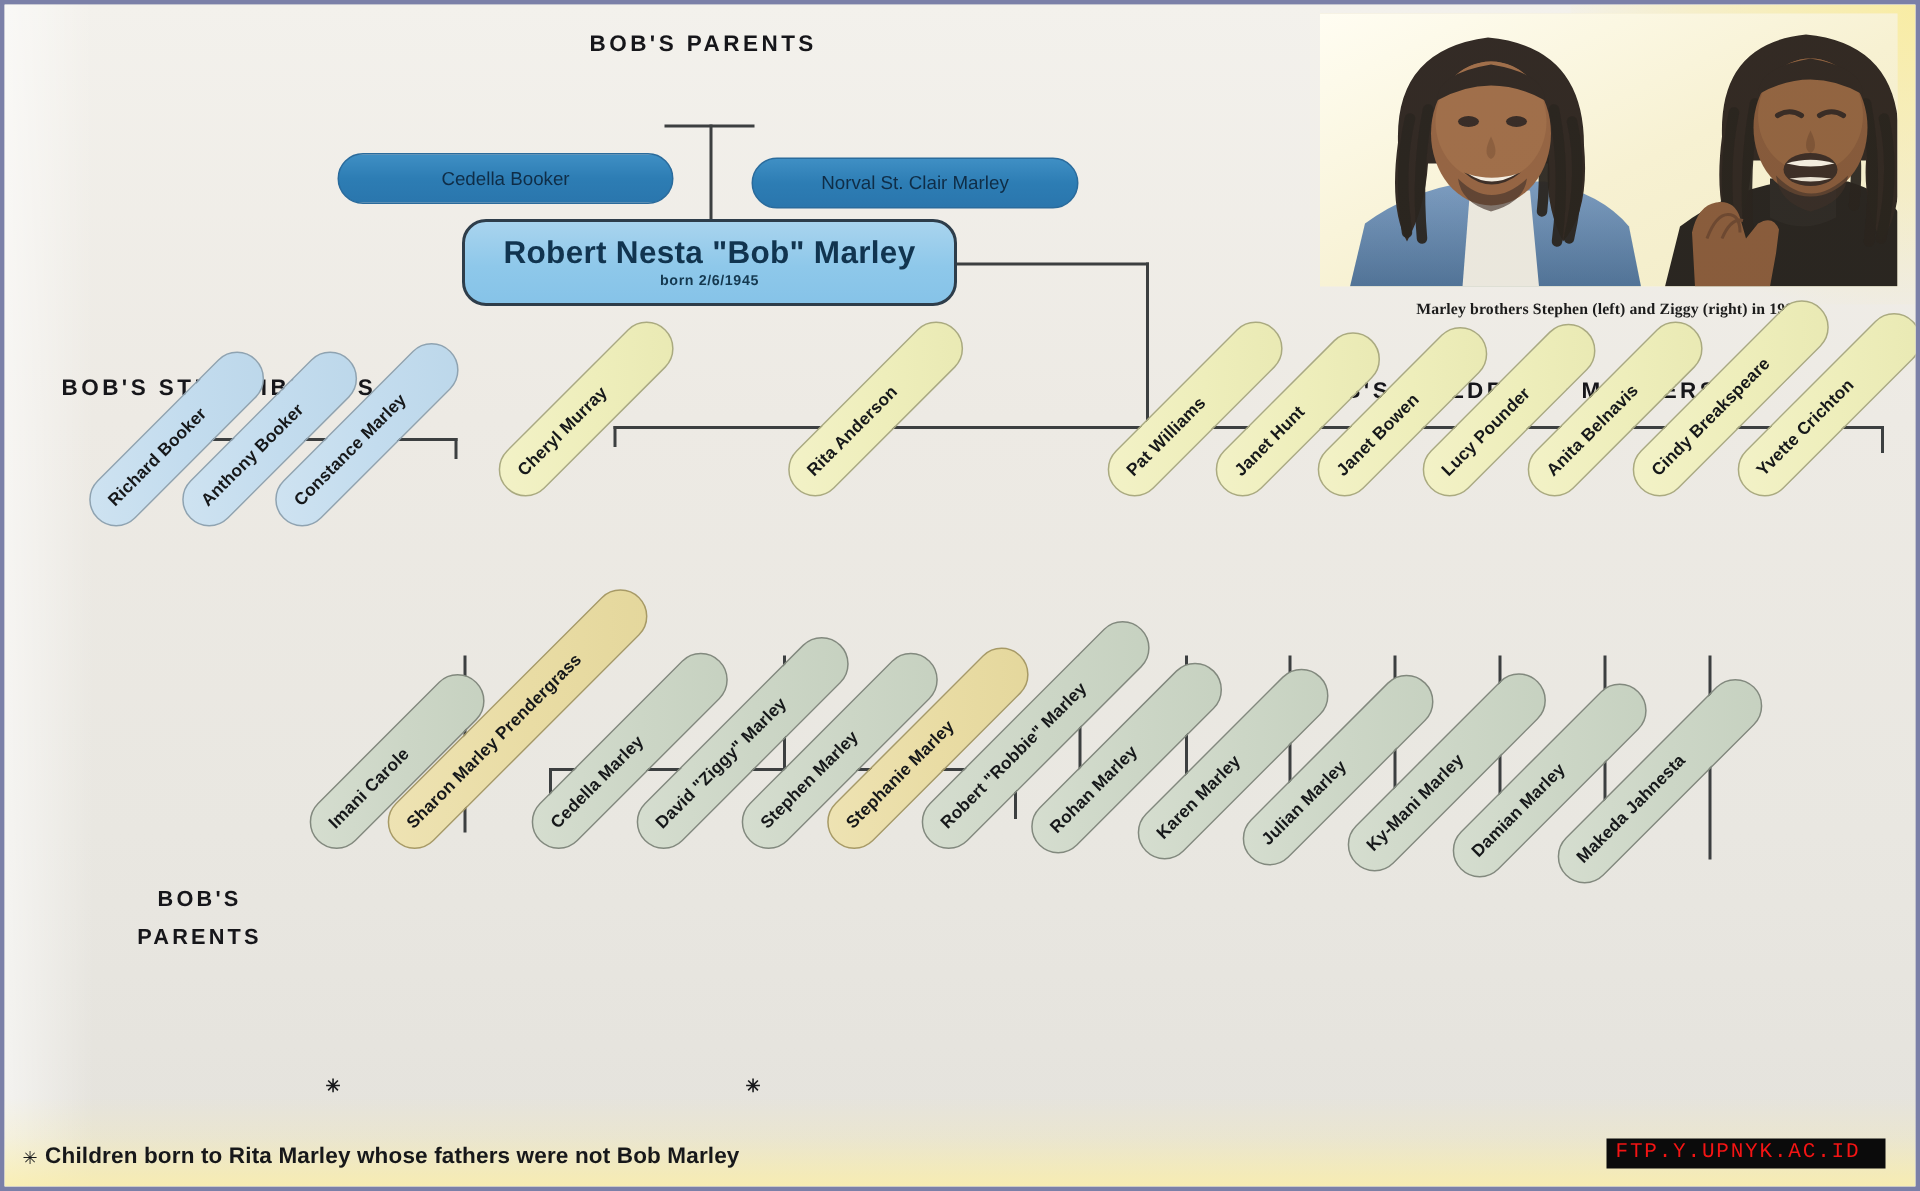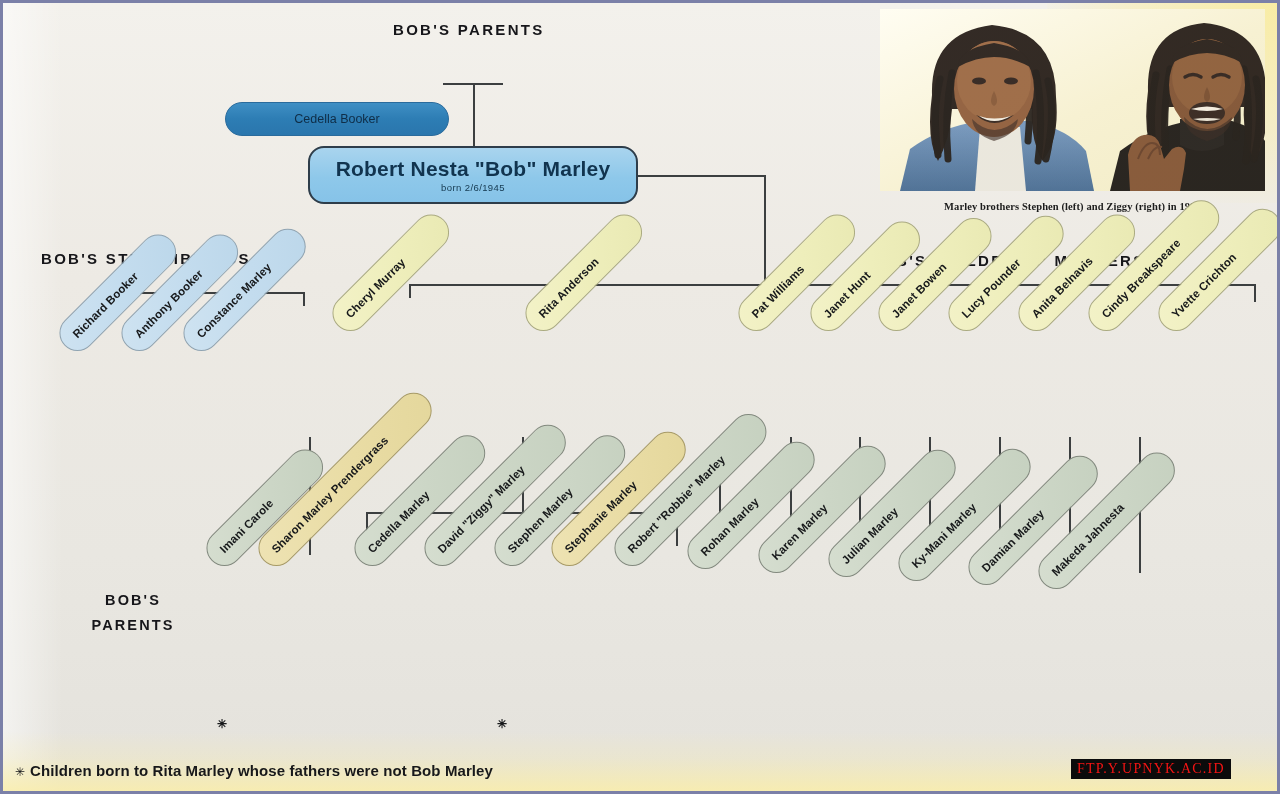--- a/index.html
+++ b/index.html
@@ -112,21 +112,21 @@
   #bob-name {
     color: #11344f;
     font-size: 21px;
     font-weight: bold;
     letter-spacing: 0.2px;
     line-height: 22px;
   }
   #bob-born {
     color: #14384f;
     font-size: 9.5px;
-    font-weight: normal;
+    font-weight: bold;
     letter-spacing: 0.4px;
     margin-top: 1px;
   }
 
   
   .diag {
     position: absolute;
     box-sizing: border-box;
     height: 36px;
     border-radius: 18px;
@@ -221,24 +221,24 @@
     font-weight: bold;
   }
 
   
   #watermark {
     position: absolute;
     left: 1068px;
     top: 756px;
     background: #0b0b0b;
     color: #f41414;
-    font-family: Liberation Serif, serif;
+    font-family: Liberation Mono, monospace;
     font-size: 14px;
     letter-spacing: 1.2px;
-    padding: 2px 6px 3px 6px;
+    padding: 2px 17px 3px 6px;
     line-height: 15px;
     white-space: nowrap;
   }
 </style>
 </head>
 <body>
 
 <div id="canvas">
   <div id="paper"></div>
   <div class="glow-left"></div>
@@ -246,20 +246,23 @@
   <div class="glow-bottom"></div>
 
   <div class="section-title" style="left:390px; top:18px;">BOB'S PARENTS</div>
   <div class="section-title" style="left:38px; top:247px;">BOB'S STEP-SIBLINGS</div>
   <div class="section-title" style="left:866px; top:249px;">BOB'S CHILDRENS' MOTHERS</div>
   <div class="section-title small" style="left:65px; top:588px; width:130px;">BOB'S</div>
   <div class="section-title small" style="left:65px; top:613px; width:130px;">PARENTS</div>
 
   <div class="node parent" style="left:222px; top:63px; width:224px;">
     <span class="node-label">Cedella Booker</span>
+  </div>
+  <div class="node parent" style="left:498px; top:66px; width:218px;">
+    <span class="node-label">Norval St. Clair Marley</span>
   </div>
 
   <div class="line h" style="left:440px; top:80px; width:60px;"></div>
   <div class="line v" style="left:470px; top:80px; height:64px;"></div>
 
   <div class="node" id="bob-box" style="left:305px; top:143px; width:330px; height:58px;">
     <span class="node-label" id="bob-name">Robert Nesta "Bob" Marley</span>
     <span class="node-label" id="bob-born">born  2/6/1945</span>
   </div>
 

